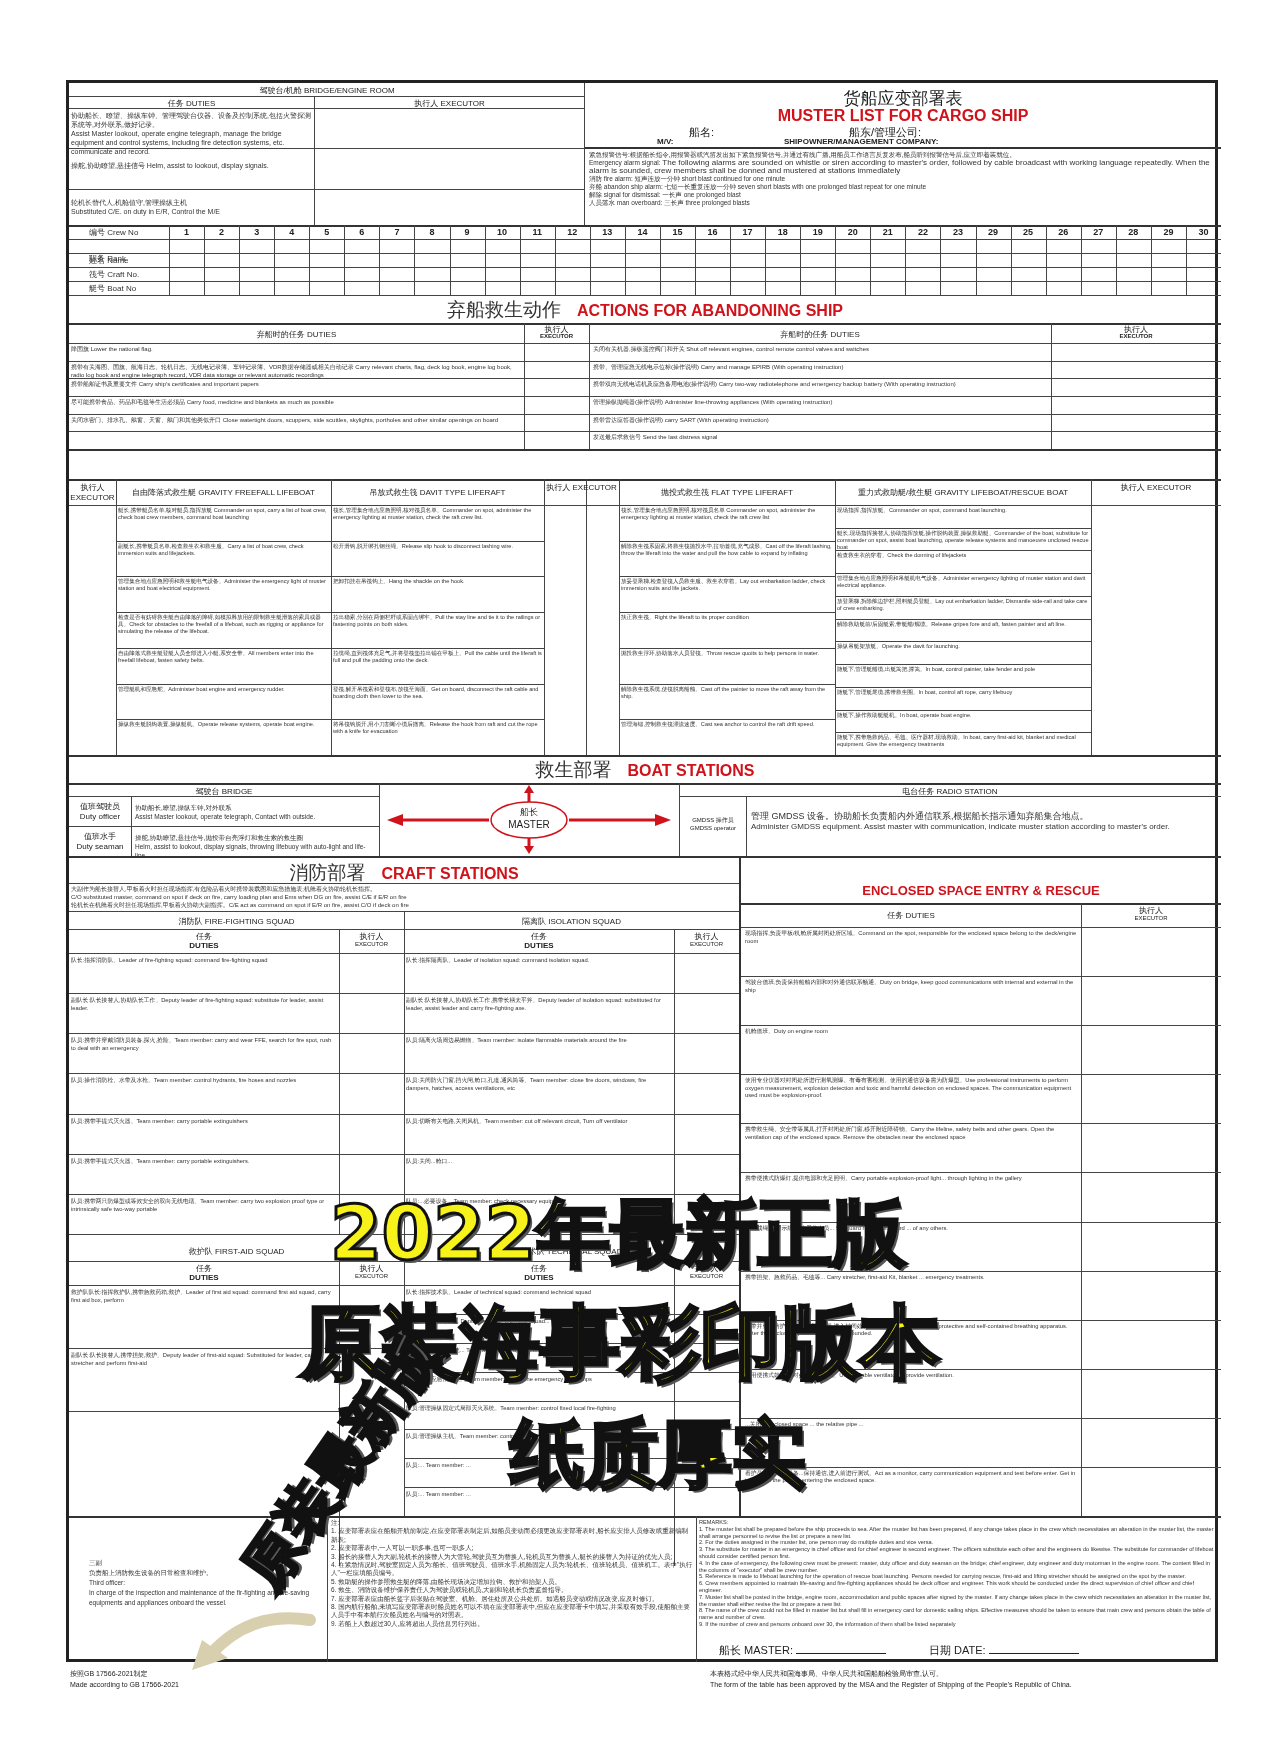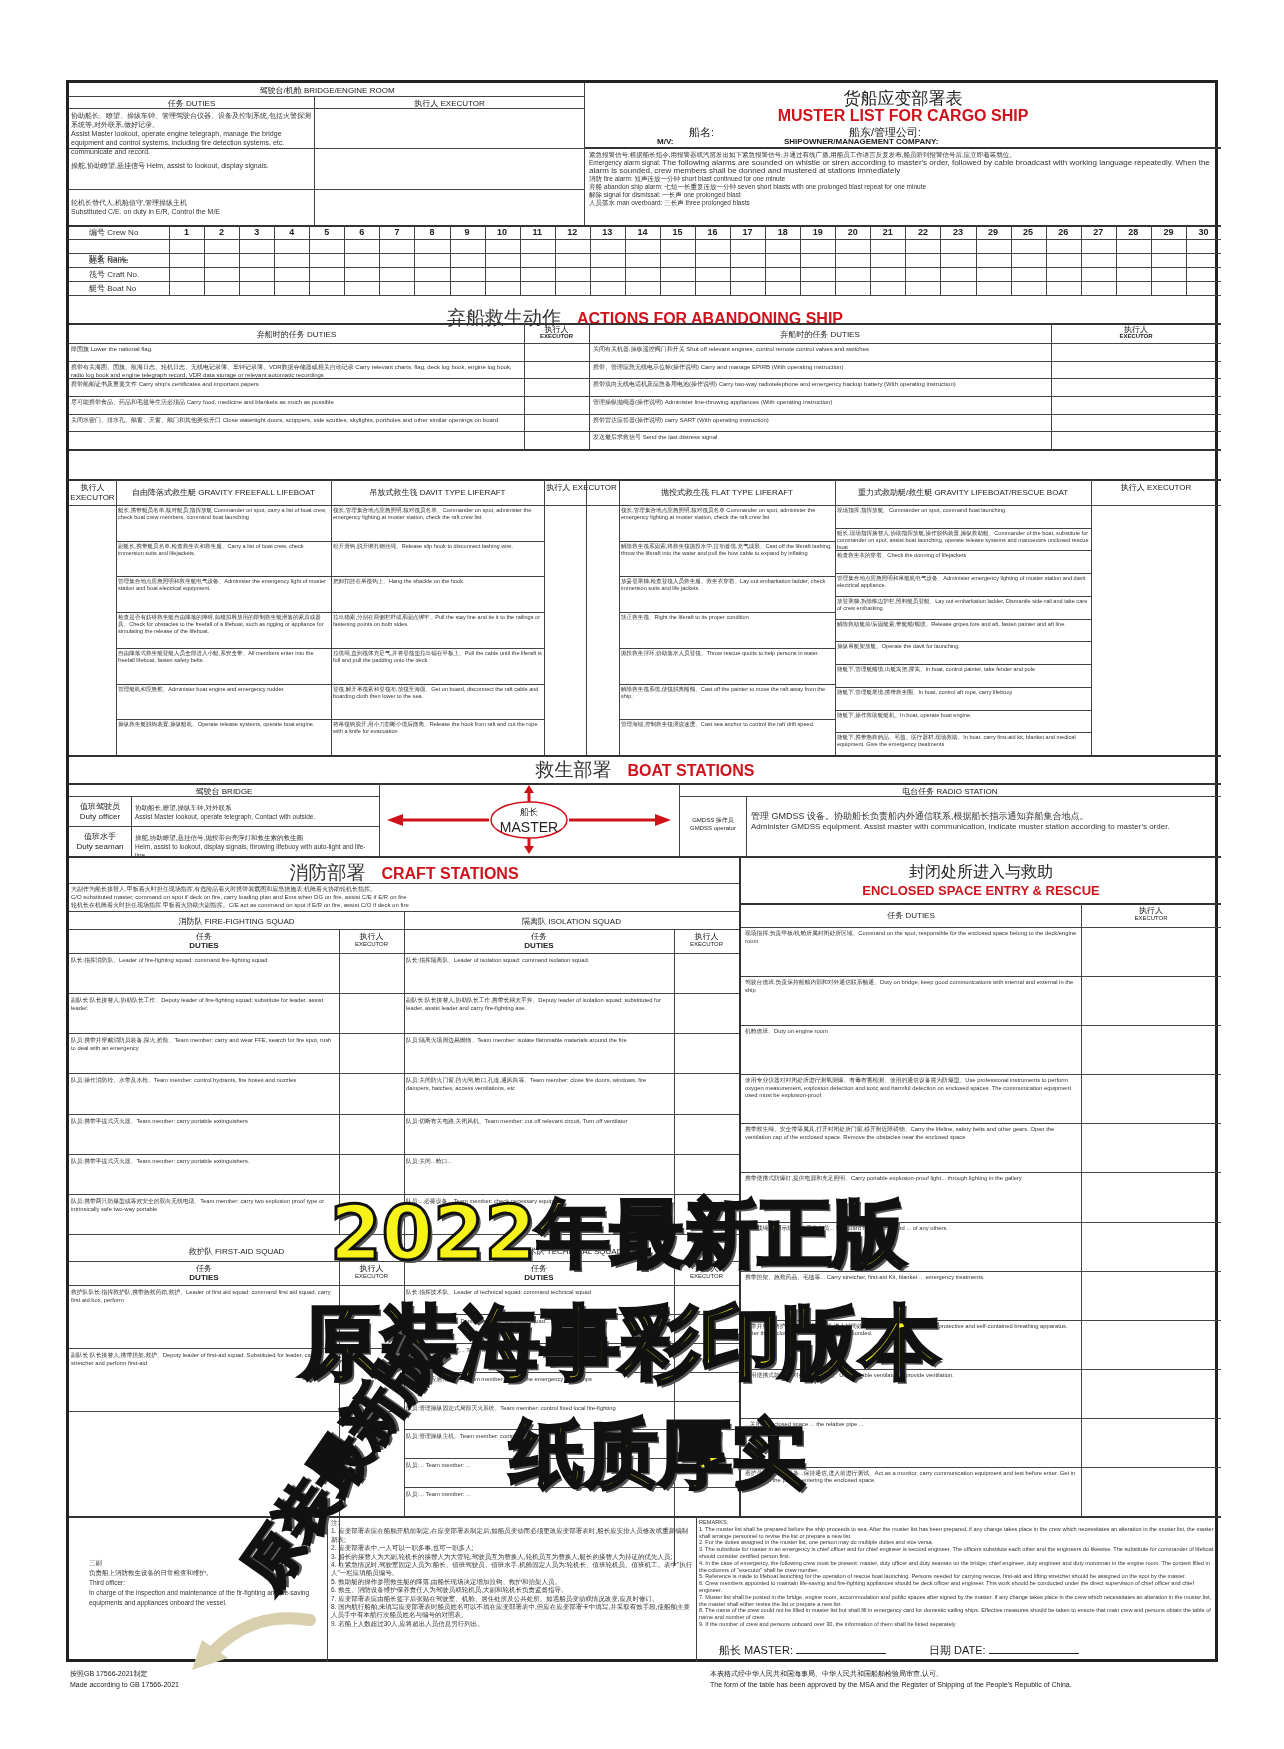--- a/index.html
+++ b/index.html
@@ -242,21 +242,21 @@
       <div class="abs" style="left:1081.8666666666668px;top:56px;width:35.06666666666667px;height:14px;"></div>
       <div class="grid-cell" style="left:1116.9333333333334px;top:2px;width:35.06666666666667px;">30</div>
       <div class="vl" style="left:1116.9333333333334px;top:0;height:70px;"></div>
       <div class="abs" style="left:1116.9333333333334px;top:14px;width:35.06666666666667px;height:14px;"></div>
       <div class="abs" style="left:1116.9333333333334px;top:28px;width:35.06666666666667px;height:14px;"></div>
       <div class="abs" style="left:1116.9333333333334px;top:42px;width:35.06666666666667px;height:14px;"></div>
       <div class="abs" style="left:1116.9333333333334px;top:56px;width:35.06666666666667px;height:14px;"></div>
     </div>
   <div class="hl" style="left:0;top:212px;width:1152px;"></div>
 
-  <div class="sec" style="left:0;top:214px;width:1152px;margin-top:8px;"><span>弃船救生动作</span><span class="red">ACTIONS FOR ABANDONING SHIP</span></div>
+  <div class="sec" style="left:0;top:214px;width:1152px;"><span>弃船救生动作</span><span class="red">ACTIONS FOR ABANDONING SHIP</span></div>
   <div class="hl2" style="left:0;top:240px;width:1152px;"></div>
   <div id="abandon-table" class="abs" style="left:0;top:240px;width:1152px;height:126px;">
       <div class="th" style="left:0;top:6px;width:455px;">弃船时的任务 DUTIES</div>
       <div class="th" style="left:455px;top:1px;width:65px;">执行人</div>
       <div class="th" style="left:455px;top:10px;width:65px;font-size:6px;font-weight:bold;">EXECUTOR</div>
       <div class="th" style="left:520px;top:6px;width:462px;">弃船时的任务 DUTIES</div>
       <div class="th" style="left:982px;top:1px;width:170px;">执行人</div>
       <div class="th" style="left:982px;top:10px;width:170px;font-size:6px;font-weight:bold;">EXECUTOR</div>
       <div class="hl" style="left:0;top:20px;width:1152px;"></div>
       <div class="vl" style="left:455px;top:0;height:126px;"></div>
@@ -392,21 +392,21 @@
     <line x1="190" y1="37" x2="280" y2="37" stroke="#d0121b" stroke-width="3"></line>
     <polygon points="292,37 276,31 276,43" fill="#d0121b"></polygon>
     <line x1="150" y1="6" x2="150" y2="20" stroke="#d0121b" stroke-width="3"></line>
     <polygon points="150,2 145,10 155,10" fill="#d0121b"></polygon>
     <line x1="150" y1="54" x2="150" y2="66" stroke="#d0121b" stroke-width="3"></line>
     <polygon points="150,71 145,63 155,63" fill="#d0121b"></polygon>
     <ellipse cx="150" cy="37" rx="38" ry="18" fill="#fff" stroke="#d0121b" stroke-width="1.5"></ellipse>
   </svg>
   <div class="abs ctr" style="left:422px;top:723px;width:76px;font-size:9px;">
       <div>船长</div>
-      <div style="font-size:14px;">MASTER</div>
+      <div style="font-size:10px;">MASTER</div>
     </div>
 
   <div class="vl" style="left:610px;top:700px;height:73px;"></div>
   <div class="th" style="left:610px;top:703px;width:542px;">电台任务 RADIO STATION</div>
   <div class="hl" style="left:610px;top:713px;width:542px;"></div>
   <div class="vl" style="left:677px;top:713px;height:60px;"></div>
   <div class="abs ctr" style="left:612px;top:733px;width:64px;font-size:6px;">GMDSS 操作员 GMDSS operator</div>
   <div class="t" style="left:682px;top:728px;width:460px;">
       <div style="font-size:9px;line-height:11px;">管理 GMDSS 设备。协助船长负责船内外通信联系,根据船长指示通知弃船集合地点。</div>
       <div style="font-size:8px;line-height:10px;">Administer GMDSS equipment. Assist master with communication, indicate muster station according to master's order.</div>
@@ -495,21 +495,20 @@
       <div class="hl" style="left:335px;top:489.5px;width:335px;"></div>
       <div class="t" style="left:337px;top:492.5px;width:265px;font-size:5.8px;line-height:8px;">队员:管理操纵固定式局部灭火系统。Team member: control fixed local fire-fighting</div>
       <div class="hl" style="left:335px;top:518.375px;width:335px;"></div>
       <div class="t" style="left:337px;top:521.375px;width:265px;font-size:5.8px;line-height:8px;">队员:管理操纵主机。Team member: control main engine</div>
       <div class="hl" style="left:335px;top:547.25px;width:335px;"></div>
       <div class="t" style="left:337px;top:550.25px;width:265px;font-size:5.8px;line-height:8px;">队员:... Team member: ...</div>
       <div class="hl" style="left:335px;top:576.125px;width:335px;"></div>
       <div class="t" style="left:337px;top:579.125px;width:265px;font-size:5.8px;line-height:8px;">队员:... Team member: ...</div>
     </div>
 
-  <div class="abs ctr" style="left:672px;top:779px;width:480px;font-size:16px;font-family:'DejaVu Serif',serif;">封闭处所进入与救助</div>
   <div class="abs ctr red" style="left:672px;top:800px;width:480px;font-size:13px;font-weight:bold;">ENCLOSED SPACE ENTRY &amp; RESCUE</div>
   <div class="hl2" style="left:672px;top:820px;width:480px;"></div>
   <div id="enclosed-table" class="abs" style="left:672px;top:820px;width:480px;height:613px;">
       <div class="vl" style="left:340px;top:0;height:613px;"></div>
       <div class="th" style="left:0;top:7px;width:340px;">任务 DUTIES</div>
       <div class="th" style="left:340px;top:2px;width:140px;">执行人</div>
       <div class="th" style="left:340px;top:12px;width:140px;font-size:6px;">EXECUTOR</div>
       <div class="hl" style="left:0;top:24px;width:480px;"></div>
       <div class="t" style="left:4px;top:27px;width:334px;font-size:5.8px;line-height:7.5px;">现场指挥,负责甲板/机舱所属封闭处所区域。Command on the spot, responsible for the enclosed space belong to the deck/engine room</div>
       <div class="hl" style="left:0;top:73.08333333333334px;width:480px;"></div>

